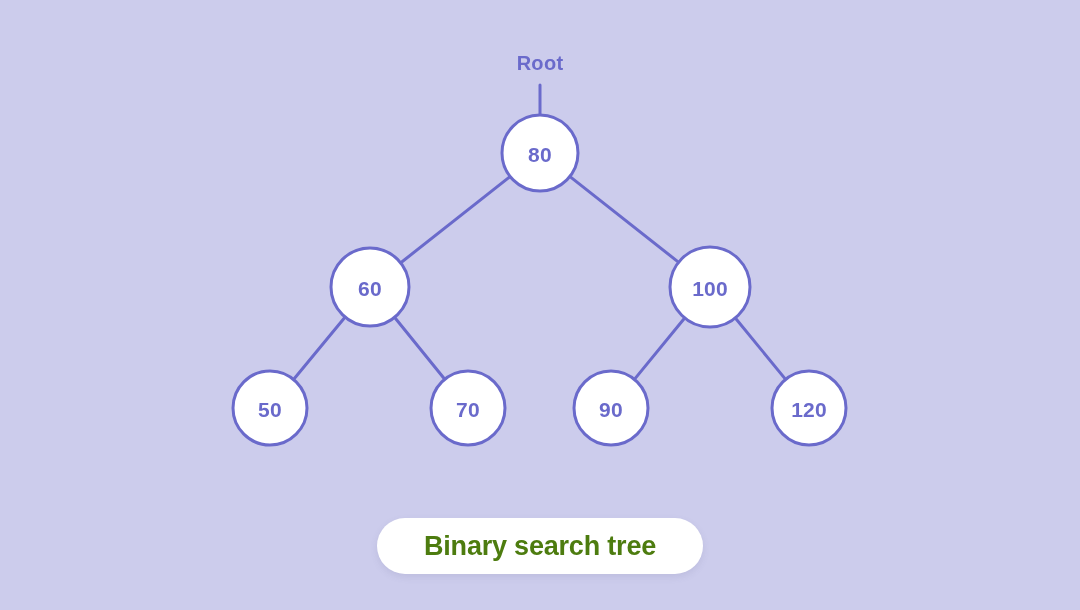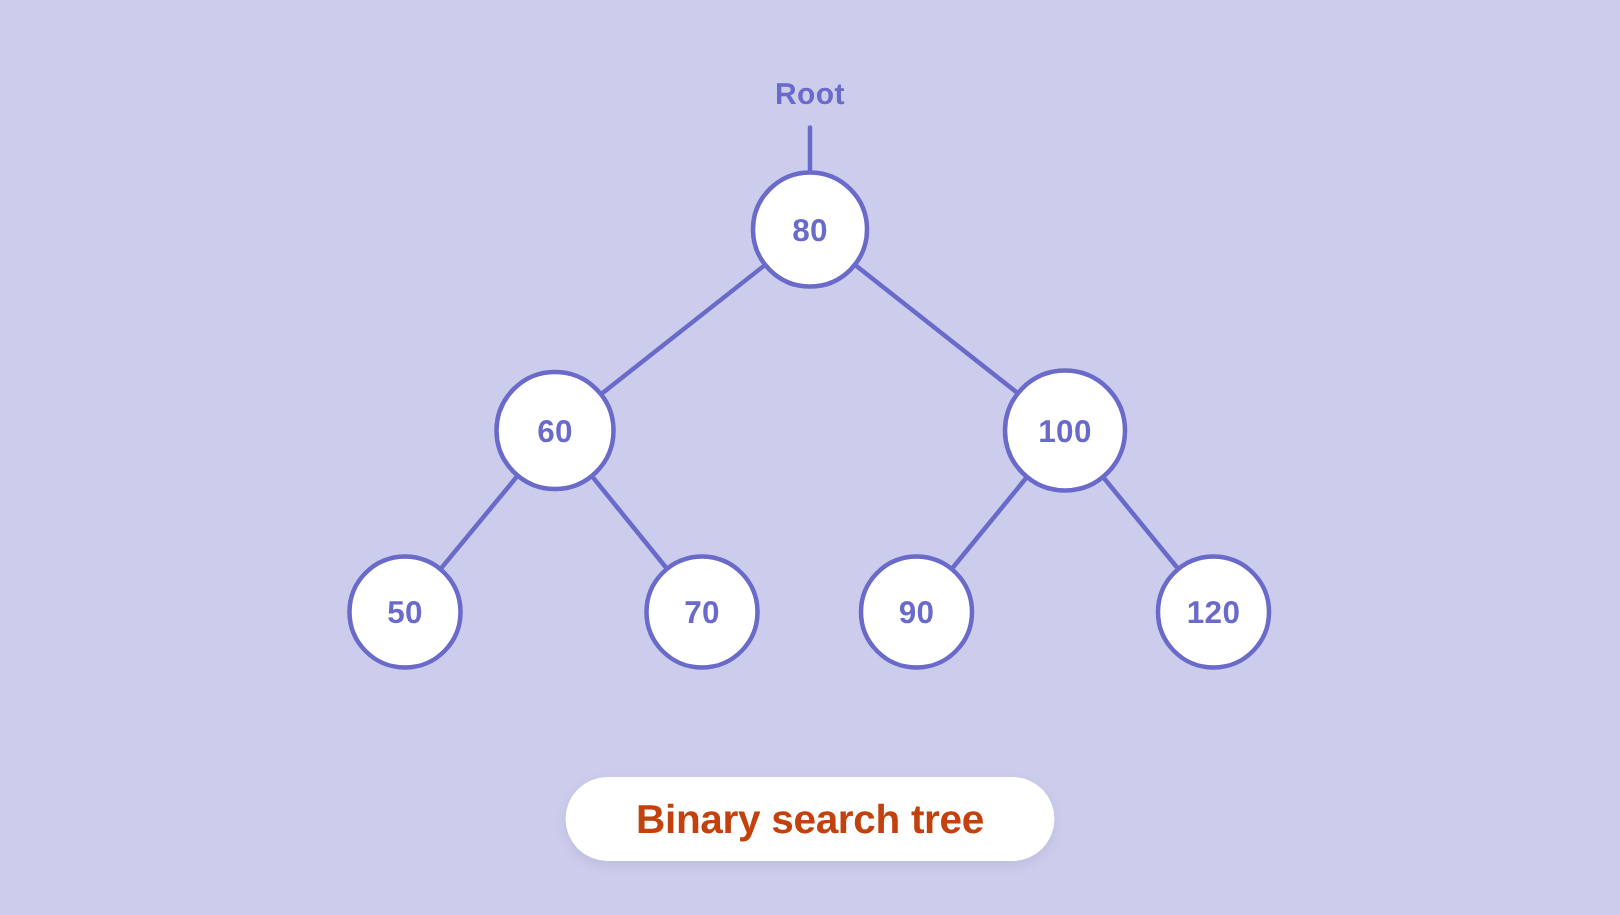--- a/index.html
+++ b/index.html
@@ -67,21 +67,21 @@
     width: 326px;
     height: 56px;
     background: #ffffff;
     border-radius: 28px;
     display: flex;
     align-items: center;
     justify-content: center;
     box-shadow: 0 3px 7px rgba(90, 90, 140, 0.13);
   }
   #caption-text {
-    color: #c2410c;
+    color: #4d7c0f;
     font-family: "Liberation Sans", sans-serif;
     font-weight: bold;
     font-size: 27px;
     letter-spacing: -0.2px;
     white-space: nowrap;
   }
 </style>
 </head>
 <body>
 

